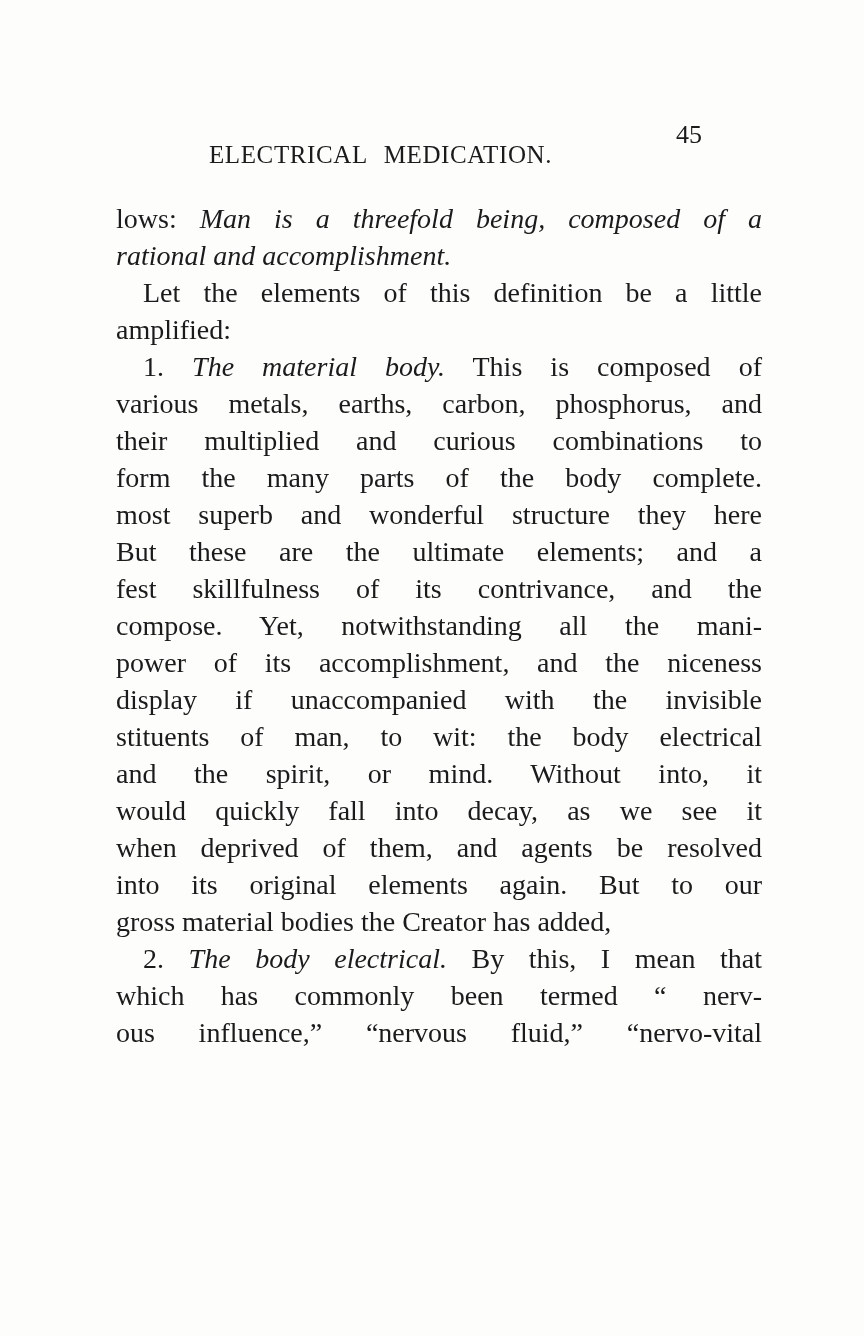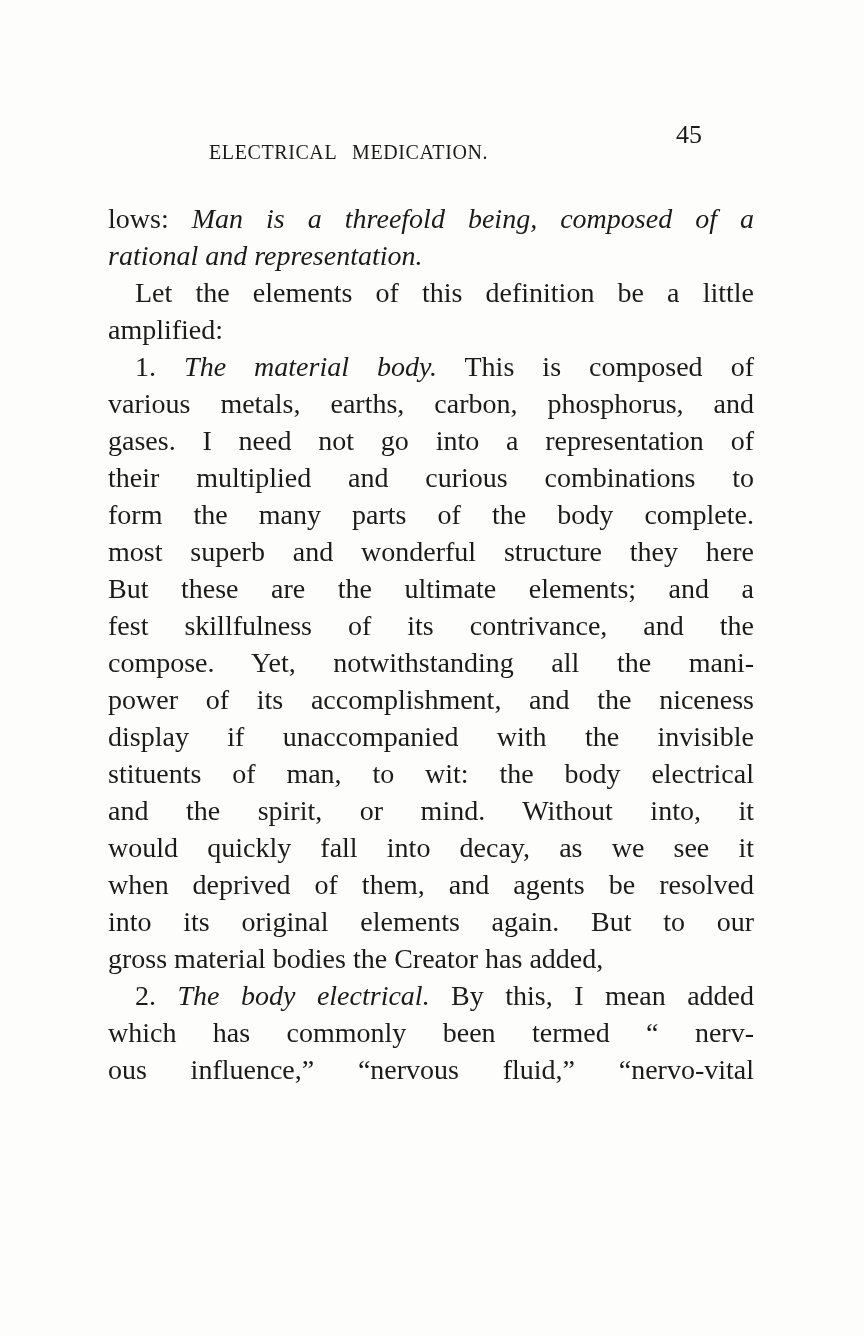--- a/index.html
+++ b/index.html
@@ -12,30 +12,30 @@
     background:var(--paper);
     position:relative;
     font-family:"Liberation Serif", serif;
     color:var(--ink);
     overflow:hidden;
   }
   .page{position:absolute;inset:0;}
   .header{position:absolute;top:0;left:0;width:100%;height:180px;}
   .running-title{
     position:absolute;left:209px;top:141px;
-    font-size:20px;letter-spacing:0.6px;word-spacing:10px;
+    font-size:25px;letter-spacing:0.6px;word-spacing:10px;
     white-space:nowrap;
   }
   .page-number{
     position:absolute;right:162px;top:120px;
     font-size:26px;
     text-align:center;
   }
   .textblock{
-    position:absolute;left:108px;top:200px;width:646px;
+    position:absolute;left:116px;top:200px;width:646px;
     font-size:28px;line-height:37px;
   }
   .line{
     text-align:justify;
     text-align-last:left;
     white-space:nowrap; 
   }
   .line.just{
     text-align-last:justify;
     white-space:normal;
@@ -47,37 +47,36 @@
 </head>
 <body>
 
 <div class="page">
   <div class="header">
     <span class="running-title">ELECTRICAL MEDICATION.</span>
     <span class="page-number">45</span>
   </div>
   <div class="textblock" id="textblock">
       <div class="line just"><span class="ro">lows: </span><span class="it">Man is a threefold being, composed of a</span></div>
-      <div class="line"><span class="it">rational and representation.</span></div>
+      <div class="line"><span class="it">rational and accomplishment.</span></div>
       <div class="line just ind"><span class="ro">Let the elements of this definition be a little</span></div>
       <div class="line"><span class="ro">amplified:</span></div>
       <div class="line just ind"><span class="ro">1. </span><span class="it">The material body.</span><span class="ro"> This is composed of</span></div>
       <div class="line just"><span class="ro">various metals, earths, carbon, phosphorus, and</span></div>
-      <div class="line just"><span class="ro">gases. I need not go into a representation of</span></div>
       <div class="line just"><span class="ro">their multiplied and curious combinations to</span></div>
       <div class="line just"><span class="ro">form the many parts of the body complete.</span></div>
       <div class="line just"><span class="ro">most superb and wonderful structure they here</span></div>
       <div class="line just"><span class="ro">But these are the ultimate elements; and a</span></div>
       <div class="line just"><span class="ro">fest skillfulness of its contrivance, and the</span></div>
       <div class="line just"><span class="ro">compose. Yet, notwithstanding all the mani-</span></div>
       <div class="line just"><span class="ro">power of its accomplishment, and the niceness</span></div>
       <div class="line just"><span class="ro">display if unaccompanied with the invisible</span></div>
       <div class="line just"><span class="ro">stituents of man, to wit: the body electrical</span></div>
       <div class="line just"><span class="ro">and the spirit, or mind. Without into, it</span></div>
       <div class="line just"><span class="ro">would quickly fall into decay, as we see it</span></div>
       <div class="line just"><span class="ro">when deprived of them, and agents be resolved</span></div>
       <div class="line just"><span class="ro">into its original elements again. But to our</span></div>
       <div class="line"><span class="ro">gross material bodies the Creator has added,</span></div>
-      <div class="line just ind"><span class="ro">2. </span><span class="it">The body electrical.</span><span class="ro"> By this, I mean added</span></div>
+      <div class="line just ind"><span class="ro">2. </span><span class="it">The body electrical.</span><span class="ro"> By this, I mean that</span></div>
       <div class="line just"><span class="ro">which has commonly been termed “ nerv-</span></div>
       <div class="line just"><span class="ro">ous influence,” “nervous fluid,” “nervo-vital</span></div>
     </div>
 </div>
 
 </body></html>

